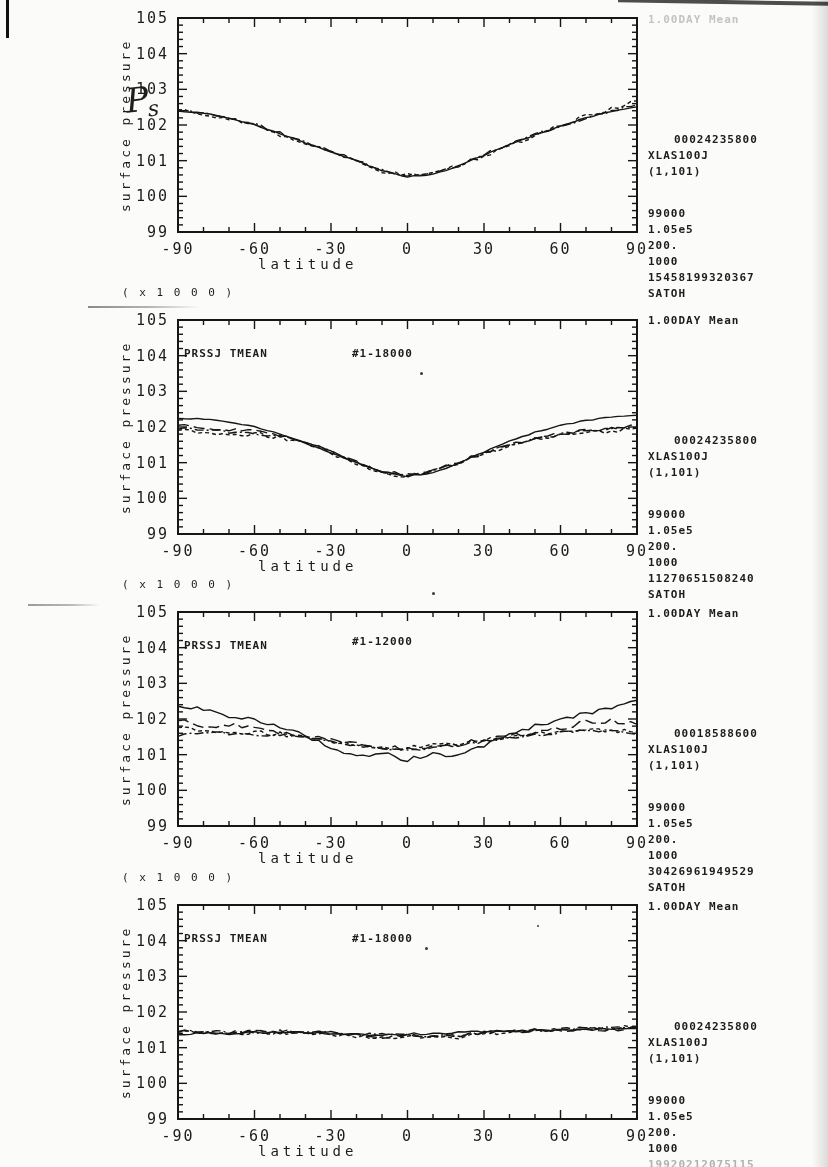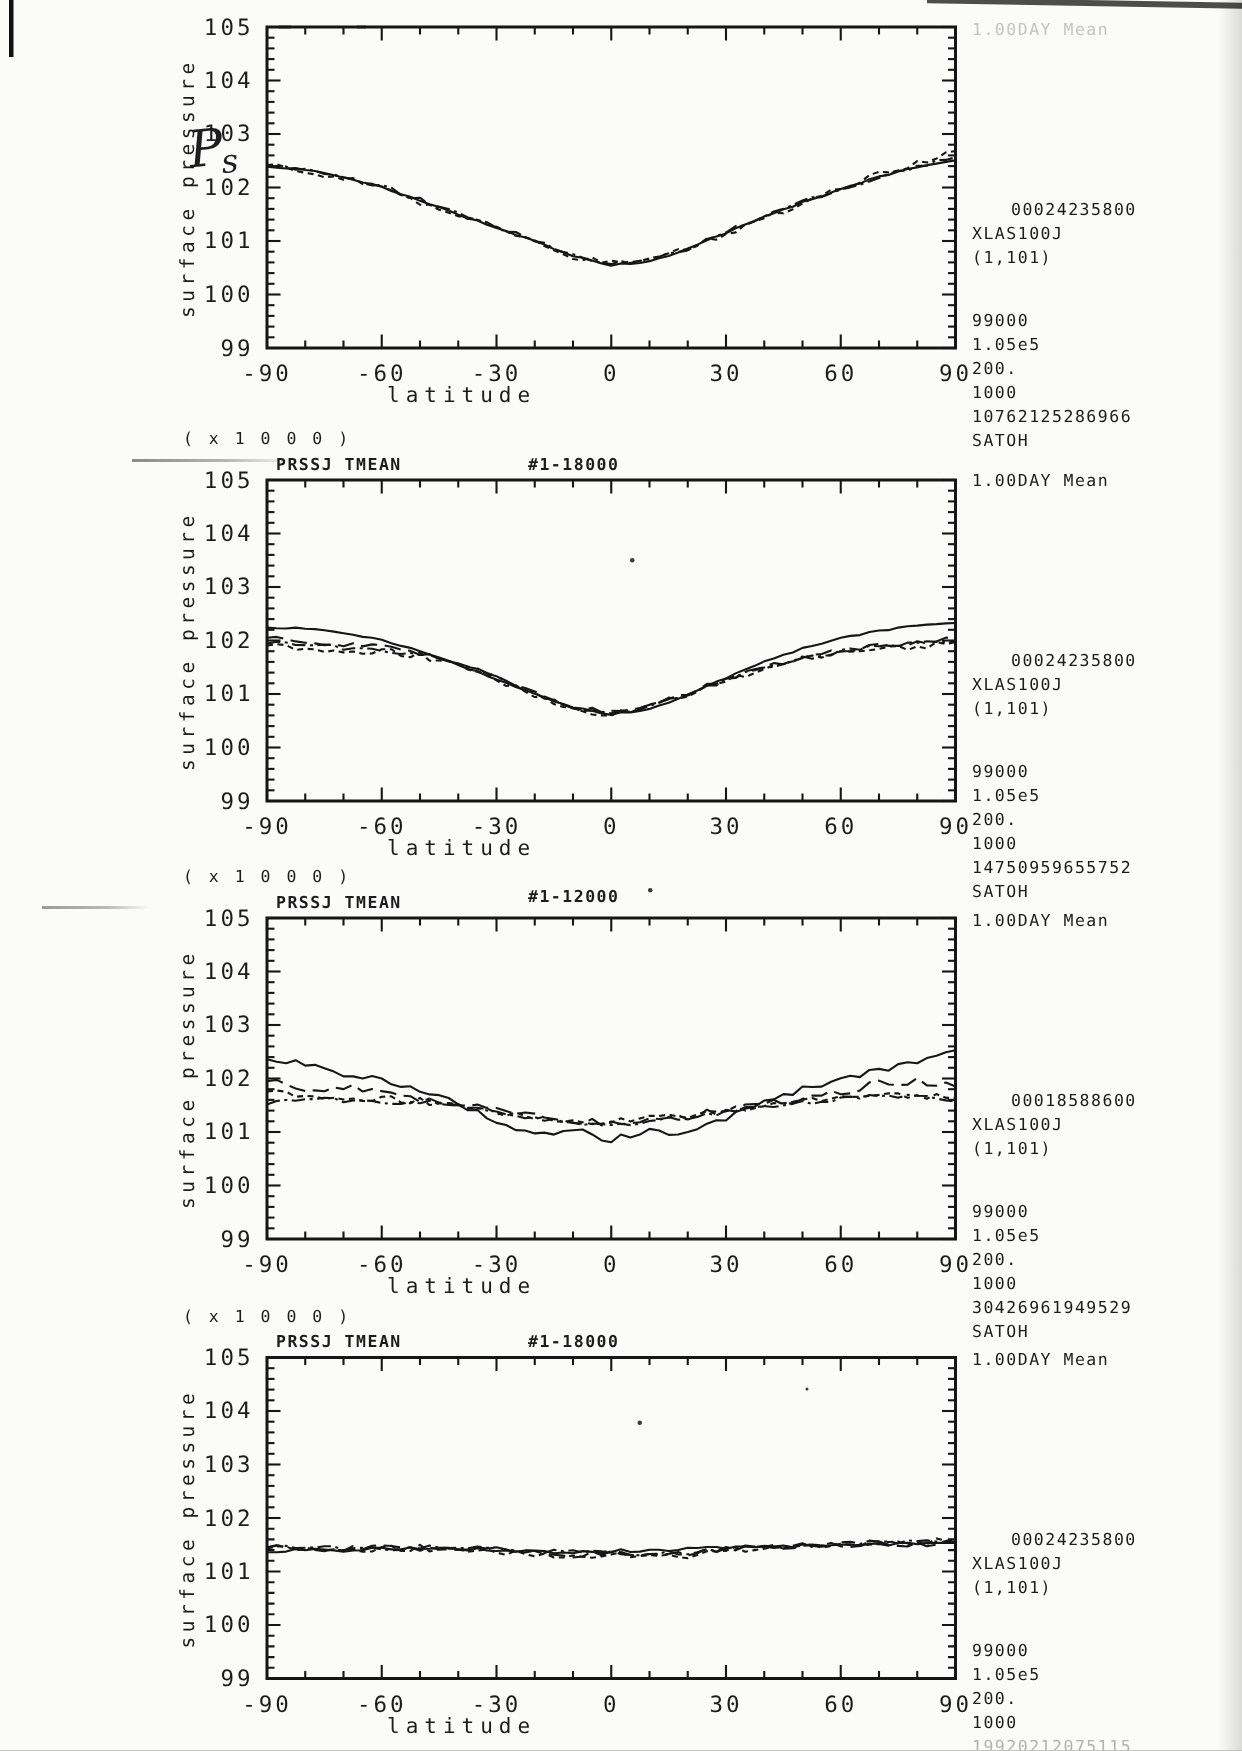--- a/index.html
+++ b/index.html
@@ -28,30 +28,30 @@
     position:absolute;left:126px;top:82px;
     font-family:"DejaVu Serif","Liberation Serif",serif;
     font-style:italic;font-size:34px;color:#1e1e1e;
     transform:rotate(-6deg);line-height:1;
   }
   .handwritten .sub{font-size:22px;vertical-align:-6px;margin-left:-2px;}
 
   .chart{position:absolute;left:110px;overflow:visible;}
 
   .scale-note{position:absolute;font-size:11px;letter-spacing:2px;white-space:pre;}
-  .plot-title,.plot-subtitle{position:absolute;font-size:11px;font-weight:bold;letter-spacing:1px;white-space:pre;}
+  .plot-title,.plot-subtitle{position:absolute;font-size:11px;font-weight:bold;letter-spacing:1px;white-space:pre;margin-top:44px;}
   .ylab{
     position:absolute;left:118px;width:18px;height:194px;
     writing-mode:vertical-rl;transform:rotate(180deg);
     font-size:13px;letter-spacing:3px;text-align:center;white-space:pre;
   }
   .xlab{position:absolute;left:258px;width:300px;text-align:left;
     font-size:14px;letter-spacing:4px;white-space:pre;}
 
-  .ann{position:absolute;left:648px;width:178px;font-size:11px;font-weight:normal;letter-spacing:1px;}
+  .ann{position:absolute;left:648px;width:178px;font-size:11px;font-weight:bold;letter-spacing:1px;}
   .ann .line{height:16px;line-height:16px;white-space:pre;}
   .ann .indent{padding-left:26px;}
   .ann .blk1{margin-top:104px;}
   .ann .blk2{margin-top:26px;}
   .faded{color:#c3c3c3;}
   .faded2{color:#b2b2b2;}
 </style>
 </head>
 <body>
 
@@ -599,38 +599,38 @@
     <div class="blk1">
       <div class="line indent">00024235800</div>
       <div class="line">XLAS100J</div>
       <div class="line">(1,101)</div>
     </div>
     <div class="blk2">
       <div class="line">99000</div>
       <div class="line">1.05e5</div>
       <div class="line">200.</div>
       <div class="line">1000</div>
-      <div class="line">10762125286966</div>
+      <div class="line">15458199320367</div>
       <div class="line">SATOH</div>
     </div>
   </div>
 
   <div class="ann" style="top:313px">
     <div class="line">1.00DAY Mean</div>
     <div class="blk1">
       <div class="line indent">00024235800</div>
       <div class="line">XLAS100J</div>
       <div class="line">(1,101)</div>
     </div>
     <div class="blk2">
       <div class="line">99000</div>
       <div class="line">1.05e5</div>
       <div class="line">200.</div>
       <div class="line">1000</div>
-      <div class="line">14750959655752</div>
+      <div class="line">11270651508240</div>
       <div class="line">SATOH</div>
     </div>
   </div>
 
   <div class="ann" style="top:606px">
     <div class="line">1.00DAY Mean</div>
     <div class="blk1">
       <div class="line indent">00018588600</div>
       <div class="line">XLAS100J</div>
       <div class="line">(1,101)</div>

